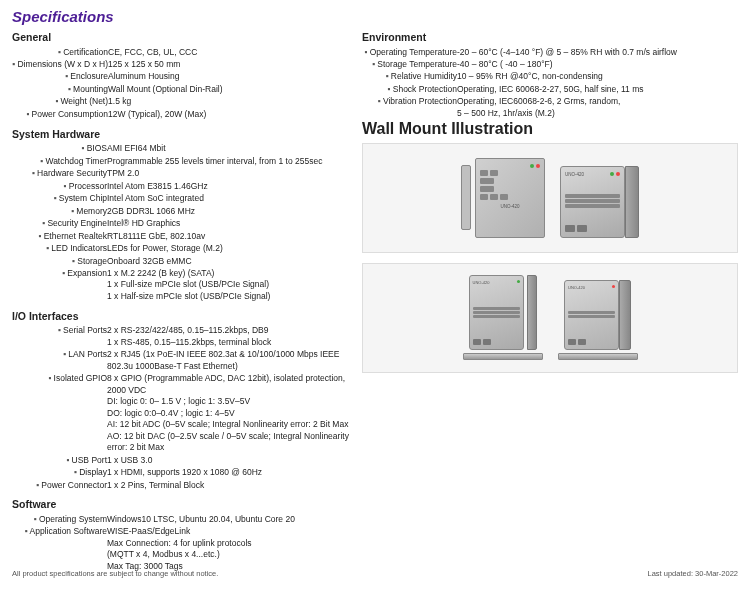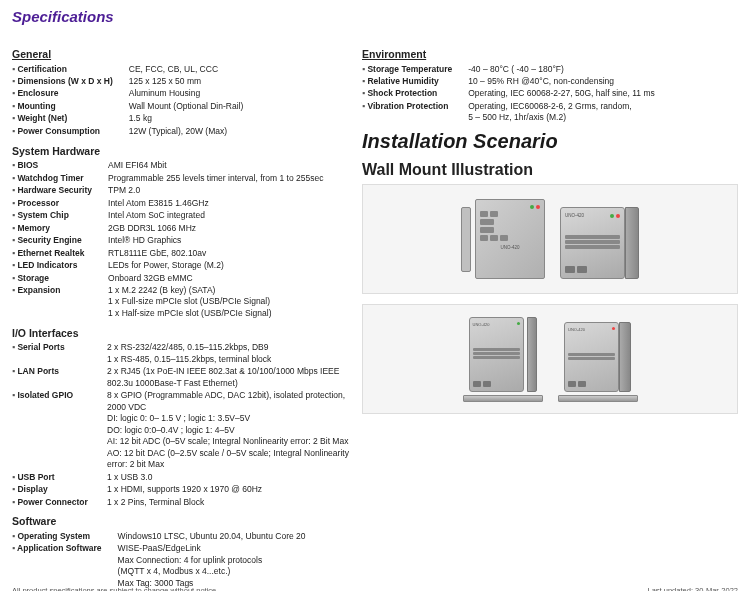--- a/index.html
+++ b/index.html
@@ -40,38 +40,38 @@
       flex: 1;
     }
     .section-title {
       font-size: 10.5px;
       font-weight: bold;
       color: #222;
       margin-bottom: 3px;
       margin-top: 7px;
     }
     .section-title:first-child {
-      margin-top: 17px;
-      text-decoration: underline;
+      margin-top: 0;
     }
     table.spec-table {
       width: 100%;
       border-collapse: collapse;
     }
     table.spec-table td {
       vertical-align: top;
       padding: 0.5px 0;
       line-height: 1.35;
       font-size: 8.5px;
     }
     table.spec-table td.label-cell {
       width: 95px;
-      padding-right: 16px;
-      font-weight: bold;
+      padding-right: 0;
+      font-weight: normal;
       white-space: nowrap;
+      text-align: right;
     }
     table.spec-table td.label-cell::before {
       content: '▪ ';
       color: #555;
     }
     table.spec-table td.value-cell {
       color: #222;
     }
     .install-title {
       font-size: 20px;
@@ -255,21 +255,21 @@
             <tr>
               <td class="label-cell">Isolated GPIO</td>
               <td class="value-cell">8 x GPIO (Programmable ADC, DAC 12bit), isolated protection, 2000 VDC<br>DI: logic 0: 0– 1.5 V ; logic 1: 3.5V–5V<br>DO: logic 0:0–0.4V ; logic 1: 4–5V<br>AI: 12 bit ADC (0–5V scale; Integral Nonlinearity error: 2 Bit Max<br>AO: 12 bit DAC (0–2.5V scale / 0–5V scale; Integral Nonlinearity error: 2 bit Max</td>
             </tr>
             <tr>
               <td class="label-cell">USB Port</td>
               <td class="value-cell">1 x USB 3.0</td>
             </tr>
             <tr>
               <td class="label-cell">Display</td>
-              <td class="value-cell">1 x HDMI, supports 1920 x 1970 @ 60Hz</td>
+              <td class="value-cell">1 x HDMI, supports 1920 x 1080 @ 60Hz</td>
             </tr>
             <tr>
               <td class="label-cell">Power Connector</td>
               <td class="value-cell">1 x 2 Pins, Terminal Block</td>
             </tr>
           </tbody>
       </table>
 
       <div class="section-title">Software</div>
       <table class="spec-table">
@@ -286,39 +286,42 @@
       </table>
 
     </div>
 
     <div class="right-col">
 
       <div class="section-title">Environment</div>
       <table class="spec-table">
         <tbody id="environment-tbody">
             <tr>
+              <td class="label-cell">Operating Temperature</td>
+              <td class="value-cell">-20 – 60°C  (-4–140 °F) @ 5 – 85% RH with 0.7 m/s airflow</td>
+            </tr>
+            <tr>
               <td class="label-cell">Storage Temperature</td>
               <td class="value-cell">-40 – 80°C ( -40 – 180°F)</td>
             </tr>
             <tr>
               <td class="label-cell">Relative Humidity</td>
               <td class="value-cell">10 – 95% RH @40°C, non-condensing</td>
             </tr>
             <tr>
               <td class="label-cell">Shock Protection</td>
               <td class="value-cell">Operating, IEC 60068-2-27, 50G, half sine, 11 ms</td>
             </tr>
             <tr>
               <td class="label-cell">Vibration Protection</td>
               <td class="value-cell">Operating, IEC60068-2-6, 2 Grms, random,<br>5 – 500 Hz, 1hr/axis (M.2)</td>
             </tr>
           </tbody>
       </table>
 
-      <div class="install-title">Installation Scenario</div>
 
       <div class="illustration-title">Wall Mount Illustration</div>
       <div class="illustration-box">
         <div class="illustration-pair">
 
           <div style="display:flex;align-items:center;gap:4px;">
             <div style="width:10px;height:65px;background:#c0c0c0;border:1px solid #888;border-radius:2px;"></div>
             <div class="device-front-view">
               <div style="display:flex;justify-content:flex-end;gap:2px;">
                 <div class="led-dot"></div>

